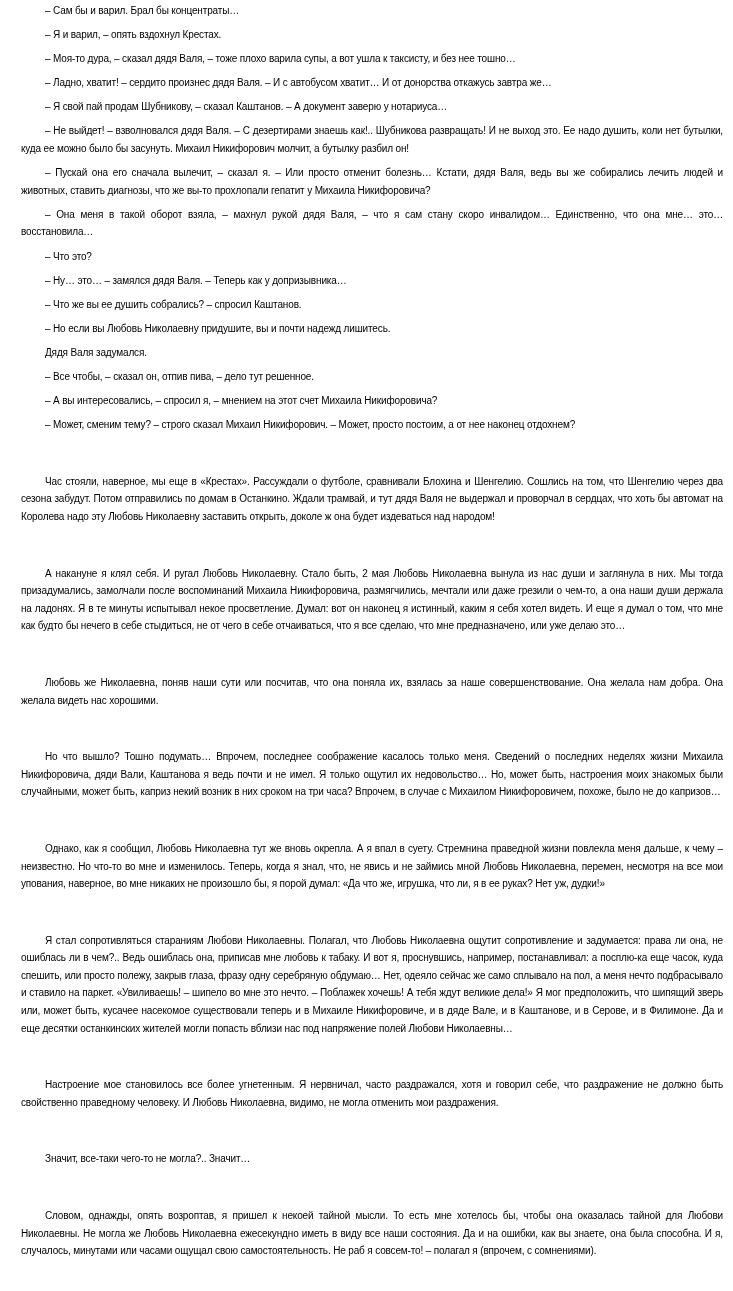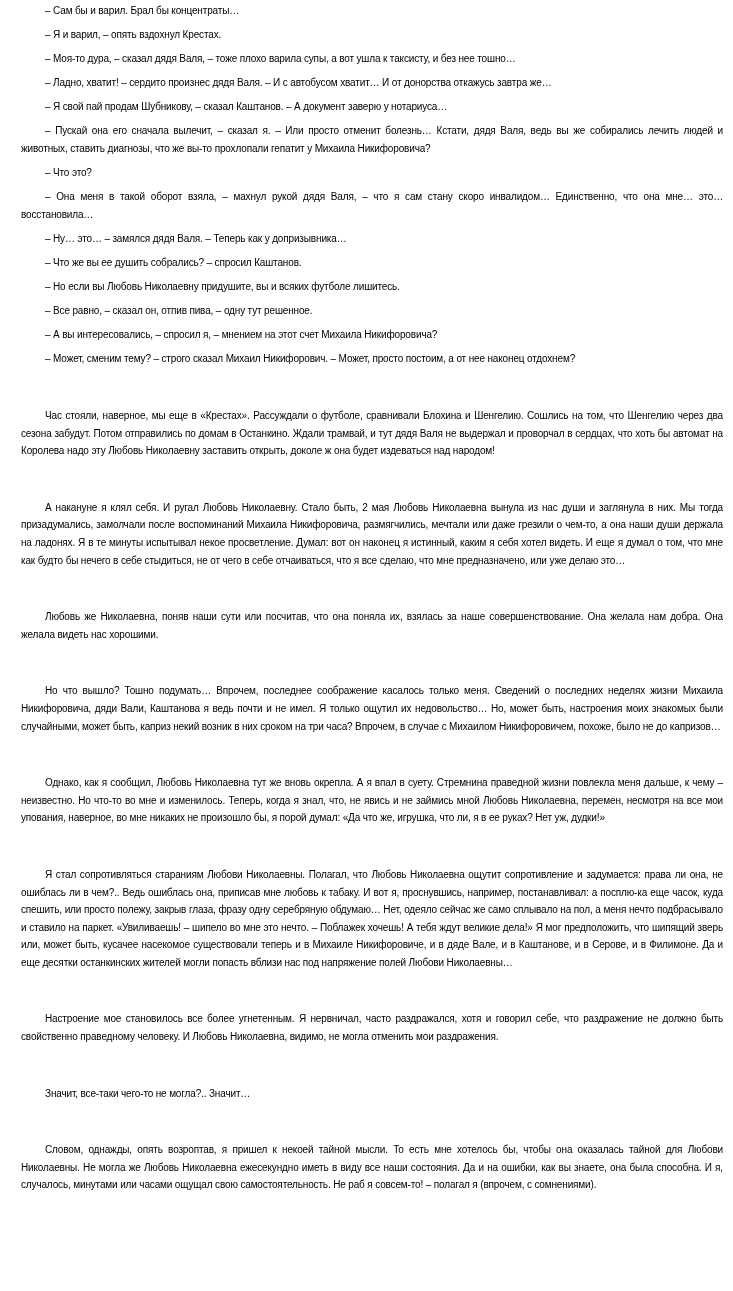--- a/index.html
+++ b/index.html
@@ -27,27 +27,29 @@
 </style>
 </head>
 <body>
 
 <div class="page">
   <p class="p dialog">– Сам бы и варил. Брал бы концентраты…</p>
   <p class="p dialog">– Я и варил, – опять вздохнул Крестах.</p>
   <p class="p dialog">– Моя-то дура, – сказал дядя Валя, – тоже плохо варила супы, а вот ушла к таксисту, и без нее тошно…</p>
   <p class="p dialog">– Ладно, хватит! – сердито произнес дядя Валя. – И с автобусом хватит… И от донорства откажусь завтра же…</p>
   <p class="p dialog">– Я свой пай продам Шубникову, – сказал Каштанов. – А документ заверю у нотариуса…</p>
+  <p class="p dialog">– Не выйдет! – взволновался дядя Валя. – С дезертирами знаешь как!.. Шубникова развращать! И не выход это. Ее надо душить, коли нет бутылки, куда ее можно было бы засунуть. Михаил Никифорович молчит, а бутылку разбил он!</p>
   <p class="p dialog">– Пускай она его сначала вылечит, – сказал я. – Или просто отменит болезнь… Кстати, дядя Валя, ведь вы же собирались лечить людей и животных, ставить диагнозы, что же вы-то прохлопали гепатит у Михаила Никифоровича?</p>
+  <p class="p dialog">– Она меня в такой оборот взяла, – махнул рукой дядя Валя, – что я сам стану скоро инвалидом… Единственно, что она мне… это… восстановила…</p>
   <p class="p dialog">– Что это?</p>
-  <p class="p dialog">– Она меня в такой оборот взяла, – махнул рукой дядя Валя, – что я сам стану скоро инвалидом… Единственно, что она мне… это… восстановила…</p>
   <p class="p dialog">– Ну… это… – замялся дядя Валя. – Теперь как у допризывника…</p>
   <p class="p dialog">– Что же вы ее душить собрались? – спросил Каштанов.</p>
-  <p class="p dialog">– Но если вы Любовь Николаевну придушите, вы и всяких футболе лишитесь.</p>
-  <p class="p dialog">– Все равно, – сказал он, отпив пива, – одну тут решенное.</p>
+  <p class="p dialog">– Но если вы Любовь Николаевну придушите, вы и почти надежд лишитесь.</p>
+  <p class="p dialog">Дядя Валя задумался.</p>
+  <p class="p dialog">– Все чтобы, – сказал он, отпив пива, – дело тут решенное.</p>
   <p class="p dialog">– А вы интересовались, – спросил я, – мнением на этот счет Михаила Никифоровича?</p>
   <p class="p dialog">– Может, сменим тему? – строго сказал Михаил Никифорович. – Может, просто постоим, а от нее наконец отдохнем?</p>
   <p class="p narr">Час стояли, наверное, мы еще в «Крестах». Рассуждали о футболе, сравнивали Блохина и Шенгелию. Сошлись на том, что Шенгелию через два сезона забудут. Потом отправились по домам в Останкино. Ждали трамвай, и тут дядя Валя не выдержал и проворчал в сердцах, что хоть бы автомат на Королева надо эту Любовь Николаевну заставить открыть, доколе ж она будет издеваться над народом!</p>
   <p class="p narr">А накануне я клял себя. И ругал Любовь Николаевну. Стало быть, 2 мая Любовь Николаевна вынула из нас души и заглянула в них. Мы тогда призадумались, замолчали после воспоминаний Михаила Никифоровича, размягчились, мечтали или даже грезили о чем-то, а она наши души держала на ладонях. Я в те минуты испытывал некое просветление. Думал: вот он наконец я истинный, каким я себя хотел видеть. И еще я думал о том, что мне как будто бы нечего в себе стыдиться, не от чего в себе отчаиваться, что я все сделаю, что мне предназначено, или уже делаю это…</p>
   <p class="p narr">Любовь же Николаевна, поняв наши сути или посчитав, что она поняла их, взялась за наше совершенствование. Она желала нам добра. Она желала видеть нас хорошими.</p>
   <p class="p narr">Но что вышло? Тошно подумать… Впрочем, последнее соображение касалось только меня. Сведений о последних неделях жизни Михаила Никифоровича, дяди Вали, Каштанова я ведь почти и не имел. Я только ощутил их недовольство… Но, может быть, настроения моих знакомых были случайными, может быть, каприз некий возник в них сроком на три часа? Впрочем, в случае с Михаилом Никифоровичем, похоже, было не до капризов…</p>
   <p class="p narr">Однако, как я сообщил, Любовь Николаевна тут же вновь окрепла. А я впал в суету. Стремнина праведной жизни повлекла меня дальше, к чему – неизвестно. Но что-то во мне и изменилось. Теперь, когда я знал, что, не явись и не займись мной Любовь Николаевна, перемен, несмотря на все мои упования, наверное, во мне никаких не произошло бы, я порой думал: «Да что же, игрушка, что ли, я в ее руках? Нет уж, дудки!»</p>
   <p class="p narr">Я стал сопротивляться стараниям Любови Николаевны. Полагал, что Любовь Николаевна ощутит сопротивление и задумается: права ли она, не ошиблась ли в чем?.. Ведь ошиблась она, приписав мне любовь к табаку. И вот я, проснувшись, например, постанавливал: а посплю-ка еще часок, куда спешить, или просто полежу, закрыв глаза, фразу одну серебряную обдумаю… Нет, одеяло сейчас же само сплывало на пол, а меня нечто подбрасывало и ставило на паркет. «Увиливаешь! – шипело во мне это нечто. – Поблажек хочешь! А тебя ждут великие дела!» Я мог предположить, что шипящий зверь или, может быть, кусачее насекомое существовали теперь и в Михаиле Никифоровиче, и в дяде Вале, и в Каштанове, и в Серове, и в Филимоне. Да и еще десятки останкинских жителей могли попасть вблизи нас под напряжение полей Любови Николаевны…</p>
   <p class="p narr">Настроение мое становилось все более угнетенным. Я нервничал, часто раздражался, хотя и говорил себе, что раздражение не должно быть свойственно праведному человеку. И Любовь Николаевна, видимо, не могла отменить мои раздражения.</p>
   <p class="p narr">Значит, все-таки чего-то не могла?.. Значит…</p>

